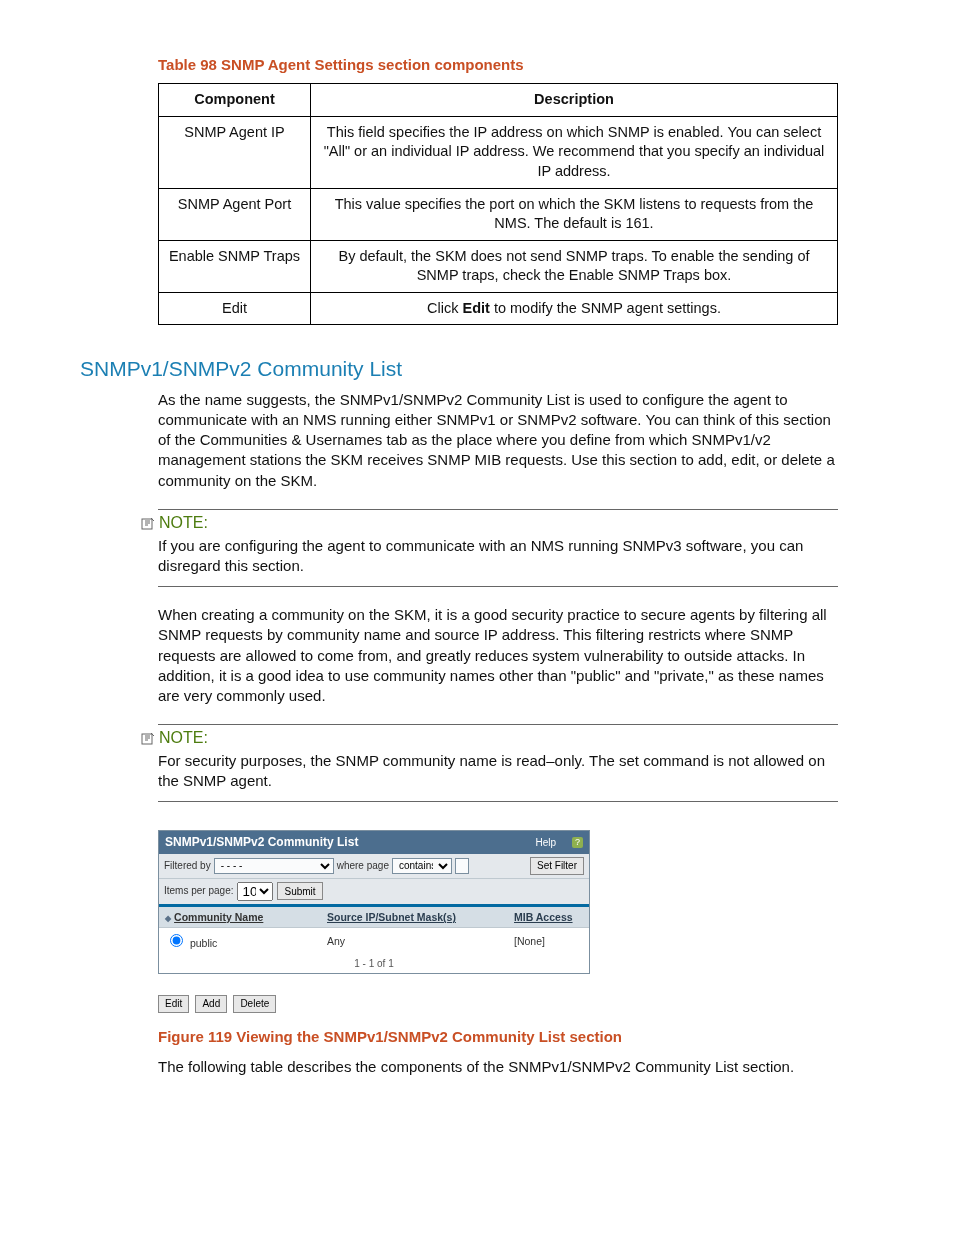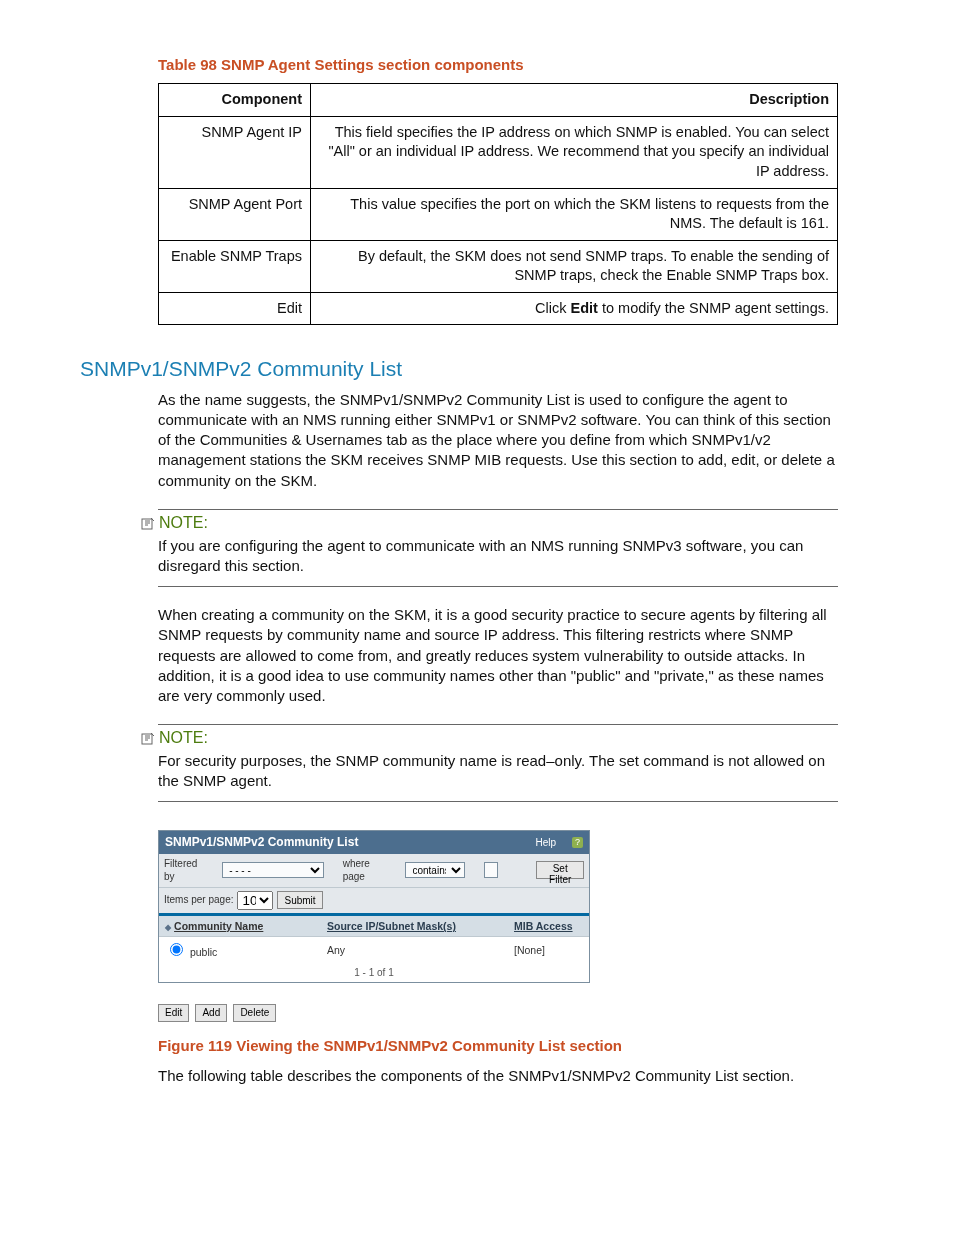--- a/index.html
+++ b/index.html
@@ -25,21 +25,21 @@
   }
   table.comp-table {
     border-collapse: collapse;
     width: 680px;
     margin-left: 78px;
     margin-bottom: 30px;
   }
   table.comp-table td, table.comp-table th {
     border: 1.5px solid #000;
     padding: 6px 8px;
-    text-align: right;
+    text-align: center;
     vertical-align: top;
     font-size: 14.5px;
   }
   table.comp-table th {
     font-weight: bold;
   }
   h2.section-heading {
     color: #1b7fb3;
     font-weight: 400;
     font-size: 21px;
@@ -120,21 +120,21 @@
     font-size: 9px;
     line-height: 11px;
     text-align: center;
     border-radius: 2px;
   }
   .ui-filter-row {
     background: #e4e8ec;
     padding: 3px 5px;
     display: flex;
     align-items: center;
-    gap: 19px;
+    gap: 3px;
     border-bottom: 1px solid #bfc9d0;
   }
   .ui-filter-row select, .ui-filter-row input[type="text"] {
     font-size: 10px;
     font-family: Arial, sans-serif;
     border: 1px solid #7b8f9f;
     background: #fafbfc;
     height: 16px;
     box-sizing: border-box;
     padding: 0 2px;

